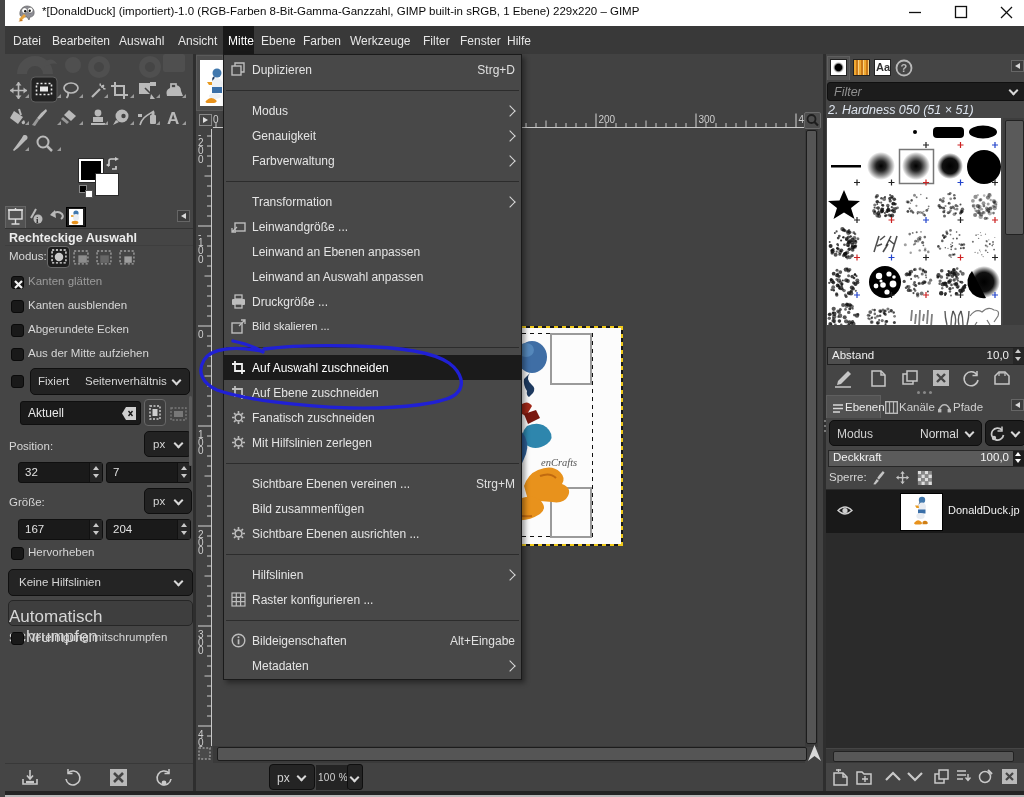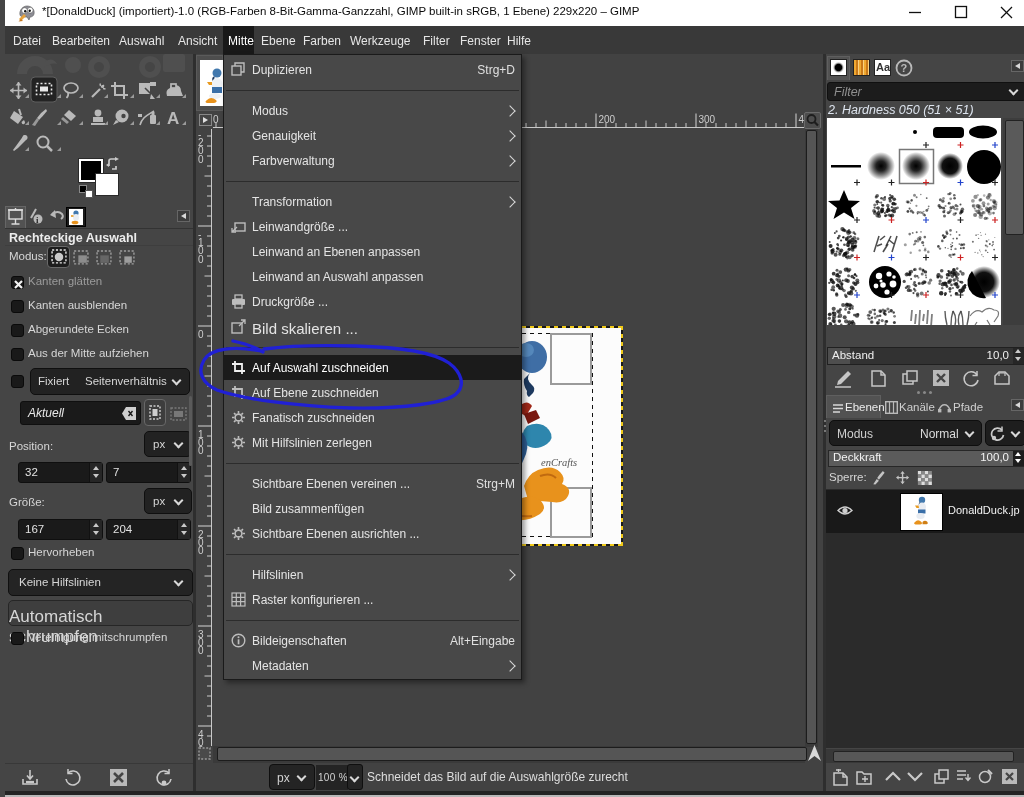--- a/index.html
+++ b/index.html
@@ -217,21 +217,21 @@
     <div class="abs" style="left:23px;top:323px;font-size:11.5px;color:#d6d6d6">Abgerundete Ecken</div>
     <div class="cb" style="left:6px;top:348px"></div>
     <div class="abs" style="left:23px;top:347px;font-size:11.5px;color:#d6d6d6">Aus der Mitte aufziehen</div>
     <div class="cb" style="left:6px;top:375px"></div>
     <div class="abs" style="left:25px;top:368px;width:160px;height:27px;background:#222;border:1px solid #0f0f0f;border-radius:5px">
       <div class="abs" style="left:7px;top:6px;font-size:11.5px;color:#d6d6d6">Fixiert</div>
       <div class="abs" style="left:54px;top:6px;font-size:11.5px;color:#d6d6d6">Seitenverhältnis</div>
       <div class="chev" style="left:142px;top:8px"></div>
     </div>
     <div class="abs" style="left:15px;top:401px;width:121px;height:24px;background:#1a1a1a;border:1px solid #0f0f0f;border-radius:3px">
-      <div class="abs" style="left:7px;top:4px;font-size:12px;font-style:italic;color:#e8e8e8">Aktuell</div>
+      <div class="abs" style="left:7px;top:4px;font-size:12px;color:#e8e8e8">Aktuell</div>
       <svg class="abs" style="right:4px;top:5px" width="14" height="13" viewBox="0 0 14 13">
         <path d="M4 0 H14 V13 H4 L0 6.5 Z" fill="#cfcfcf"></path>
         <path d="M6.5 4 l4 5 M10.5 4 l-4 5" stroke="#1a1a1a" stroke-width="1.4"></path>
       </svg>
     </div>
     <div class="abs" style="left:139px;top:399px;width:22px;height:27px;background:#3d3d3d;border:1px solid #686868;border-radius:4px">
       <svg class="abs" style="left:4px;top:5px" width="12" height="15" viewBox="0 0 12 15">
         <rect x="1" y="1" width="10" height="13" fill="none" stroke="#cfcfcf" stroke-width="1.4" stroke-dasharray="2 1.5"></rect>
         <rect x="3.5" y="4" width="5" height="7" fill="#cfcfcf"></rect>
       </svg>
@@ -529,21 +529,20 @@
     <div class="abs" style="left:264px;top:764px;width:46px;height:26px;background:#242424;border:1px solid #0f0f0f;border-radius:4px">
       <div class="abs" style="left:7px;top:6px;font-size:12px;color:#d2d2d2">px</div>
       <div class="chev" style="left:28px;top:8px"></div>
     </div>
     <div class="abs" style="left:311px;top:765px;width:32px;height:25px;background:#242424">
       <div class="abs" style="left:2px;top:7px;font-size:10px;white-space:nowrap;color:#d2d2d2;letter-spacing:0.3px">100 %</div>
     </div>
     <div class="abs" style="left:342px;top:764px;width:16px;height:26px;background:#242424;border:1px solid #0f0f0f;border-radius:3px">
       <div class="chev" style="left:3px;top:9px"></div>
     </div>
-    <div class="abs" style="left:362px;top:770px;font-size:12px;color:#dedede;white-space:nowrap">Schneidet das Bild auf die Auswahlgröße zurecht</div>
     <div class="abs" style="left:818px;top:54px;width:3px;height:737px;background:#2e2e2e"></div>
     <div class="abs" style="left:821px;top:54px;width:203px;height:737px;background:#454545"></div>
     <div class="abs" style="left:819px;top:420px;width:2px;height:2px;background:#777"></div>
     <div class="abs" style="left:819px;top:425px;width:2px;height:2px;background:#777"></div>
     <div class="abs" style="left:819px;top:430px;width:2px;height:2px;background:#777"></div>
     <div class="abs" style="left:822px;top:56px;width:23px;height:24px;background:#525252;border:1px solid #5f5f5f;border-bottom:none"></div>
     <div class="abs" style="left:825px;top:59px;width:17px;height:17px;background:#fff;border:1px solid #222"><svg width="15" height="15" viewBox="0 0 15 15">
         <defs>
           <radialGradient id="bd">
             <stop offset="0" stop-color="#000"></stop>
@@ -1437,21 +1436,21 @@
     <svg class="abs" style="left:226px;top:294px" width="15" height="15" viewBox="0 0 15 15">
       <rect x="1" y="5" width="13" height="6" rx="1" fill="#bdbdbd"></rect>
       <rect x="4" y="1" width="7" height="4" fill="none" stroke="#bdbdbd" stroke-width="1.3"></rect>
       <rect x="4" y="10" width="7" height="4" fill="#484848" stroke="#bdbdbd" stroke-width="1.3"></rect>
     </svg>
     <div class="abs" style="left:247px;top:295px;font-size:12px;color:#e4e4e4;white-space:nowrap">Druckgröße ...</div>
     <svg class="abs" style="left:226px;top:319px" width="15" height="15" viewBox="0 0 15 15">
       <rect x="1" y="4" width="10" height="10" fill="none" stroke="#bdbdbd" stroke-width="1.4"></rect>
       <path d="M8 7 L14 1 M10 1 h4 v4" stroke="#bdbdbd" stroke-width="1.3" fill="none"></path>
     </svg>
-    <div class="abs" style="left:247px;top:320px;font-size:15px;color:#e4e4e4;white-space:nowrap">Bild skalieren ...</div>
+    <div class="abs" style="left:247px;top:320px;font-size:11px;color:#e4e4e4;white-space:nowrap">Bild skalieren ...</div>
     <div class="msep" style="left:221px;top:346.5px"></div>
     <div class="abs" style="left:219px;top:355px;width:297px;height:25px;background:#1b1b1b"></div>
     <svg class="abs" style="left:226px;top:360px" width="15" height="15" viewBox="0 0 15 15">
       <path d="M4 1 V11 H14" fill="none" stroke="#f0f0f0" stroke-width="1.8"></path>
       <path d="M1 4 H11 V14" fill="none" stroke="#f0f0f0" stroke-width="1.8"></path>
     </svg>
     <div class="abs" style="left:247px;top:361px;font-size:12px;color:#ffffff;white-space:nowrap">Auf Auswahl zuschneiden</div>
     <svg class="abs" style="left:226px;top:385px" width="15" height="15" viewBox="0 0 15 15">
       <path d="M4 1 V11 H14" fill="none" stroke="#bdbdbd" stroke-width="1.8"></path>
       <path d="M1 4 H11 V14" fill="none" stroke="#bdbdbd" stroke-width="1.8"></path>

